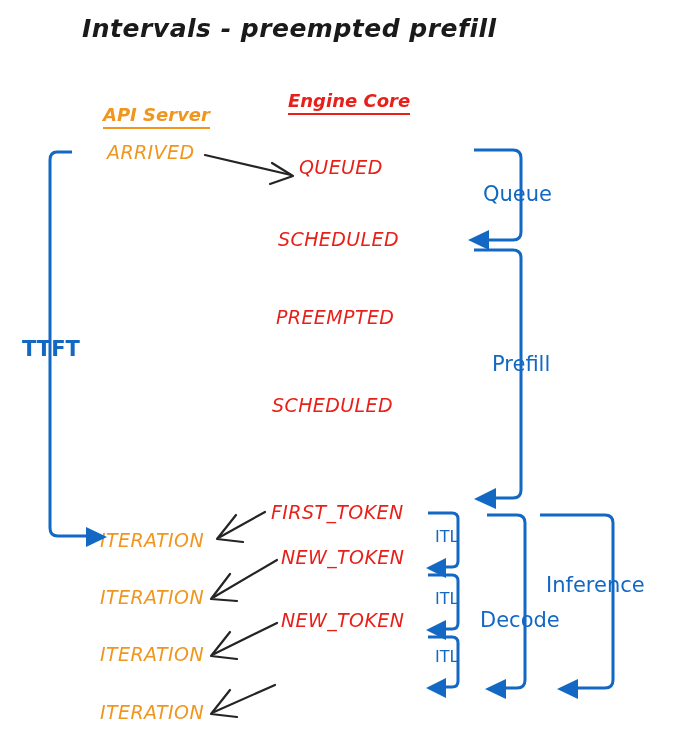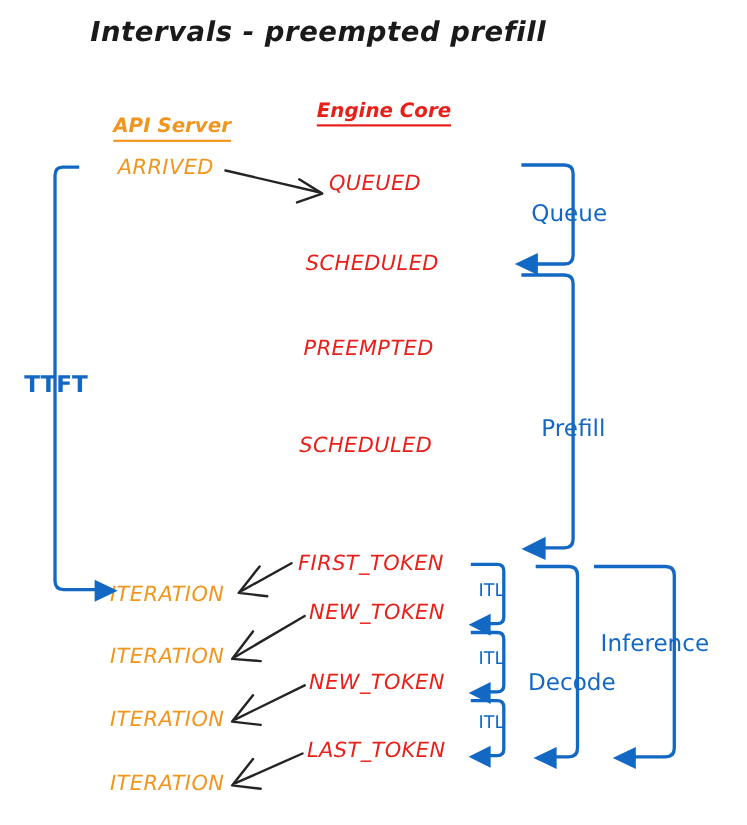--- a/index.html
+++ b/index.html
@@ -107,25 +107,24 @@
   <div class="txt state api-state" style="left:100px; top:645px;">ITERATION</div>
   <div class="txt state api-state" style="left:100px; top:703px;">ITERATION</div>
 
   <div class="txt state engine-state" style="left:299px; top:158px;font-style:italic;">QUEUED</div>
   <div class="txt state engine-state" style="left:278px; top:230px;">SCHEDULED</div>
   <div class="txt state engine-state" style="left:276px; top:308px;">PREEMPTED</div>
   <div class="txt state engine-state" style="left:272px; top:396px;">SCHEDULED</div>
   <div class="txt state engine-state" style="left:271px; top:503px;">FIRST_TOKEN</div>
   <div class="txt state engine-state" style="left:281px; top:548px;">NEW_TOKEN</div>
   <div class="txt state engine-state" style="left:281px; top:611px;">NEW_TOKEN</div>
-  <div class="txt state engine-state" style="left:279px; top:673px;">LAST_TOKEN</div>
 
   <div class="txt blue-label" style="left:22px; top:339px;font-weight:bold;">TTFT</div>
   <div class="txt blue-label" style="left:483px; top:184px;text-align:right;">Queue</div>
-  <div class="txt blue-label" style="left:492px; top:354px;margin-top:25px;">Prefill</div>
+  <div class="txt blue-label" style="left:492px; top:354px;">Prefill</div>
   <div class="txt blue-label small" style="left:435px; top:529px;">ITL</div>
   <div class="txt blue-label small" style="left:435px; top:591px;">ITL</div>
   <div class="txt blue-label small" style="left:435px; top:649px;">ITL</div>
   <div class="txt blue-label" style="left:480px; top:610px;">Decode</div>
   <div class="txt blue-label" style="left:546px; top:575px;">Inference</div>
 
   <svg id="lines" viewBox="0 0 679 750">
 
     <g>
       <path class="black-stroke" d="M205,155 L291,175"></path>

